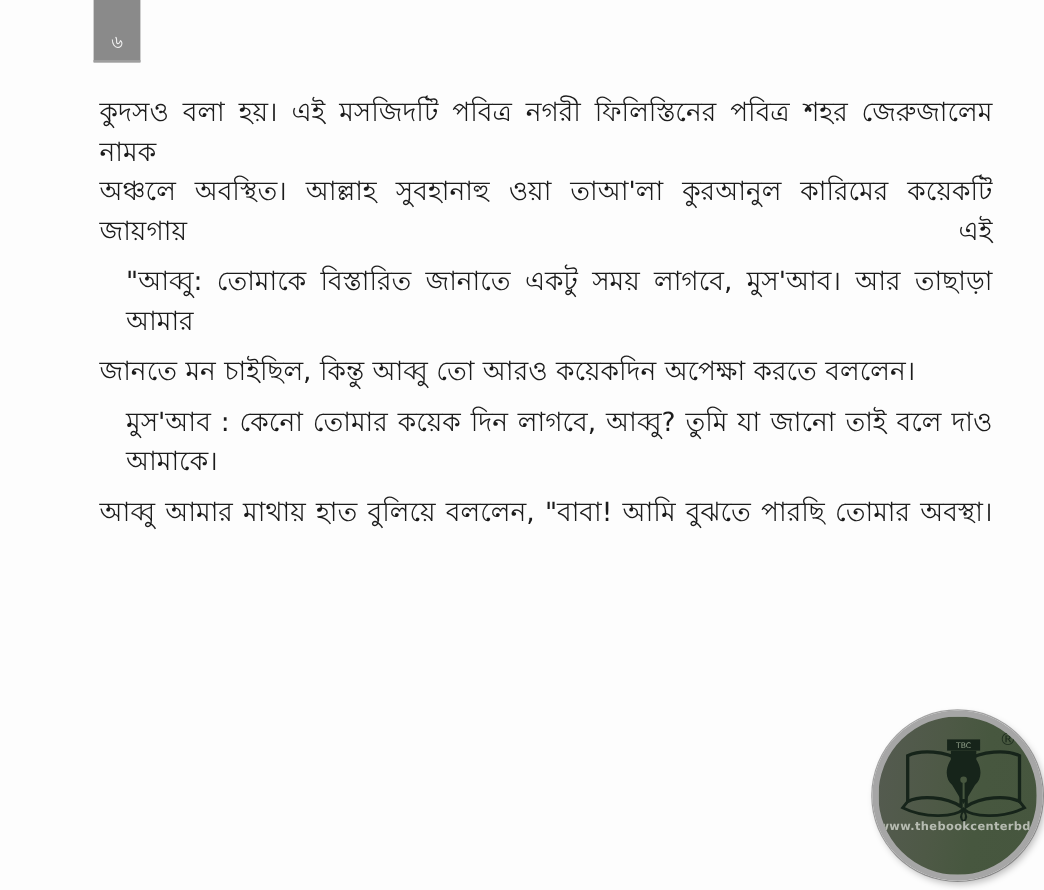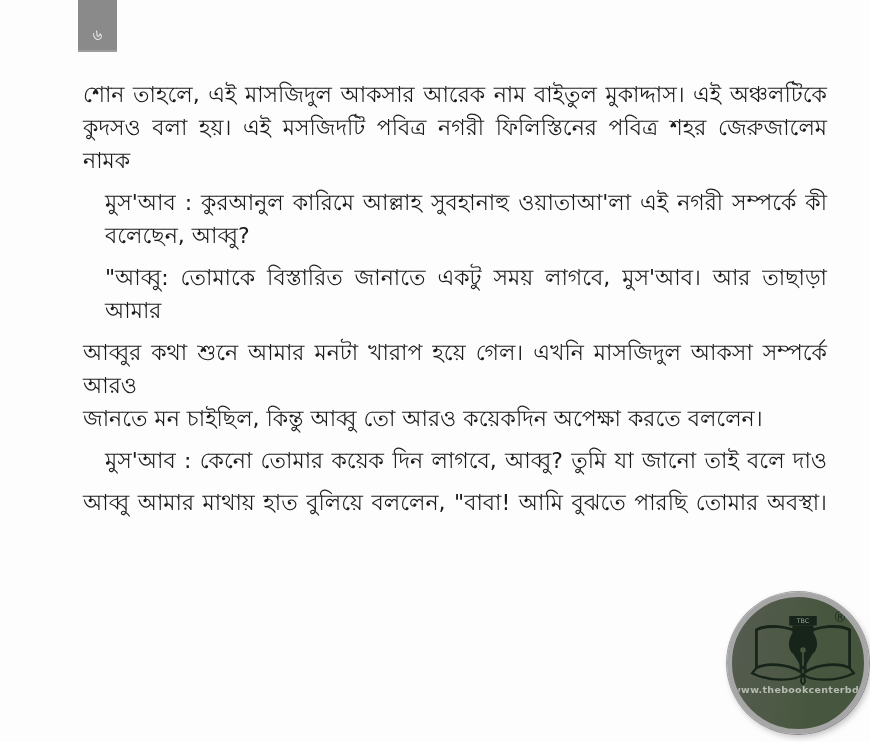--- a/index.html
+++ b/index.html
@@ -62,36 +62,32 @@
 </style>
 </head>
 <body>
 
 <div class="pagenum-box">
   <span>৬</span>
 </div>
 
 <div class="content" id="content">
     <div class="para">
-      <div class="line fill">শোন তাহলে, এই মাসজিদুল আকসার আরেক নাম বাইতুল মুকাদ্দাস। এই অঞ্চলটিকে</div>
       <div class="line fill">কুদসও বলা হয়। এই মসজিদটি পবিত্র নগরী ফিলিস্তিনের পবিত্র শহর জেরুজালেম নামক</div>
-    </div>
-    <div class="para indent">
-      <div class="line fill">মুস'আব : কুরআনুল কারিমে আল্লাহ সুবহানাহু ওয়াতাআ'লা এই নগরী সম্পর্কে কী</div>
-      <div class="line">বলেছেন, আব্বু?</div>
+      <div class="line fill">অঞ্চলে অবস্থিত। আল্লাহ সুবহানাহু ওয়া তাআ'লা কুরআনুল কারিমের কয়েকটি জায়গায় এই</div>
     </div>
     <div class="para indent">
       <div class="line fill">"আব্বু: তোমাকে বিস্তারিত জানাতে একটু সময় লাগবে, মুস'আব। আর তাছাড়া আমার</div>
     </div>
     <div class="para">
-      <div class="line fill">আব্বুর কথা শুনে আমার মনটা খারাপ হয়ে গেল। এখনি মাসজিদুল আকসা সম্পর্কে আরও</div>
       <div class="line">জানতে মন চাইছিল, কিন্তু আব্বু তো আরও কয়েকদিন অপেক্ষা করতে বললেন।</div>
     </div>
     <div class="para indent">
       <div class="line fill">মুস'আব : কেনো তোমার কয়েক দিন লাগবে, আব্বু? তুমি যা জানো তাই বলে দাও</div>
+      <div class="line">আমাকে।</div>
     </div>
     <div class="para">
       <div class="line fill">আব্বু আমার মাথায় হাত বুলিয়ে বললেন, "বাবা! আমি বুঝতে পারছি তোমার অবস্থা।</div>
     </div>
   </div>
 
 <div class="logo">
   <span class="reg">®</span>
   <svg width="106" height="72" viewBox="0 0 100 68">
 

